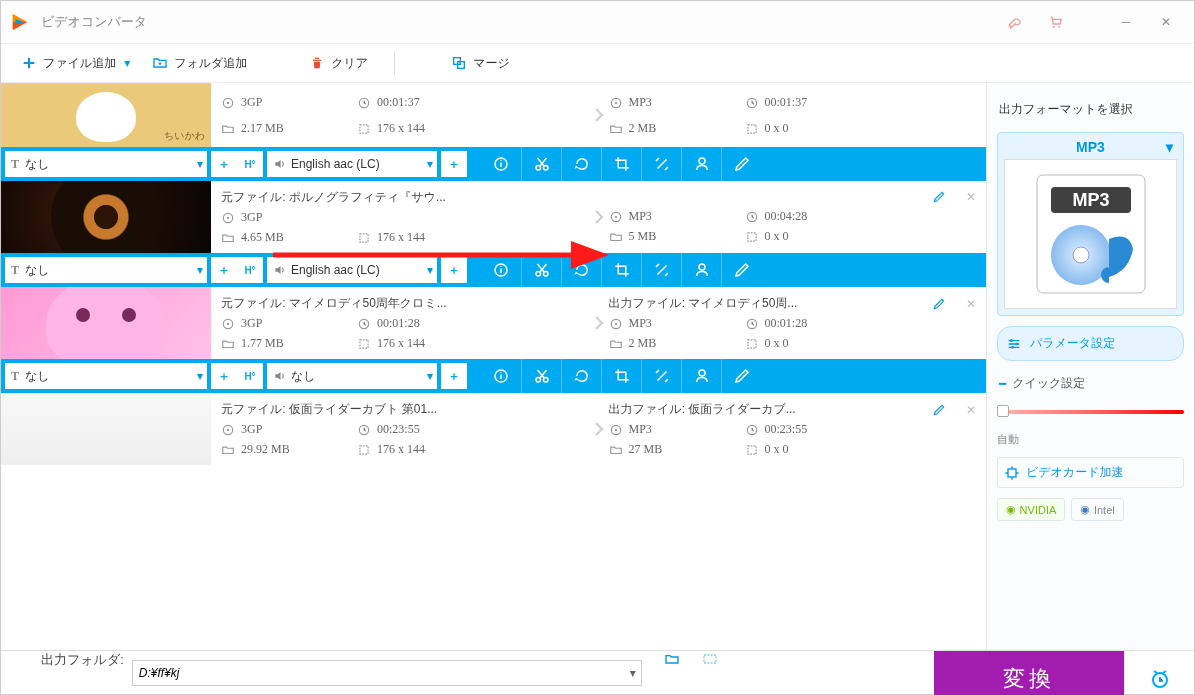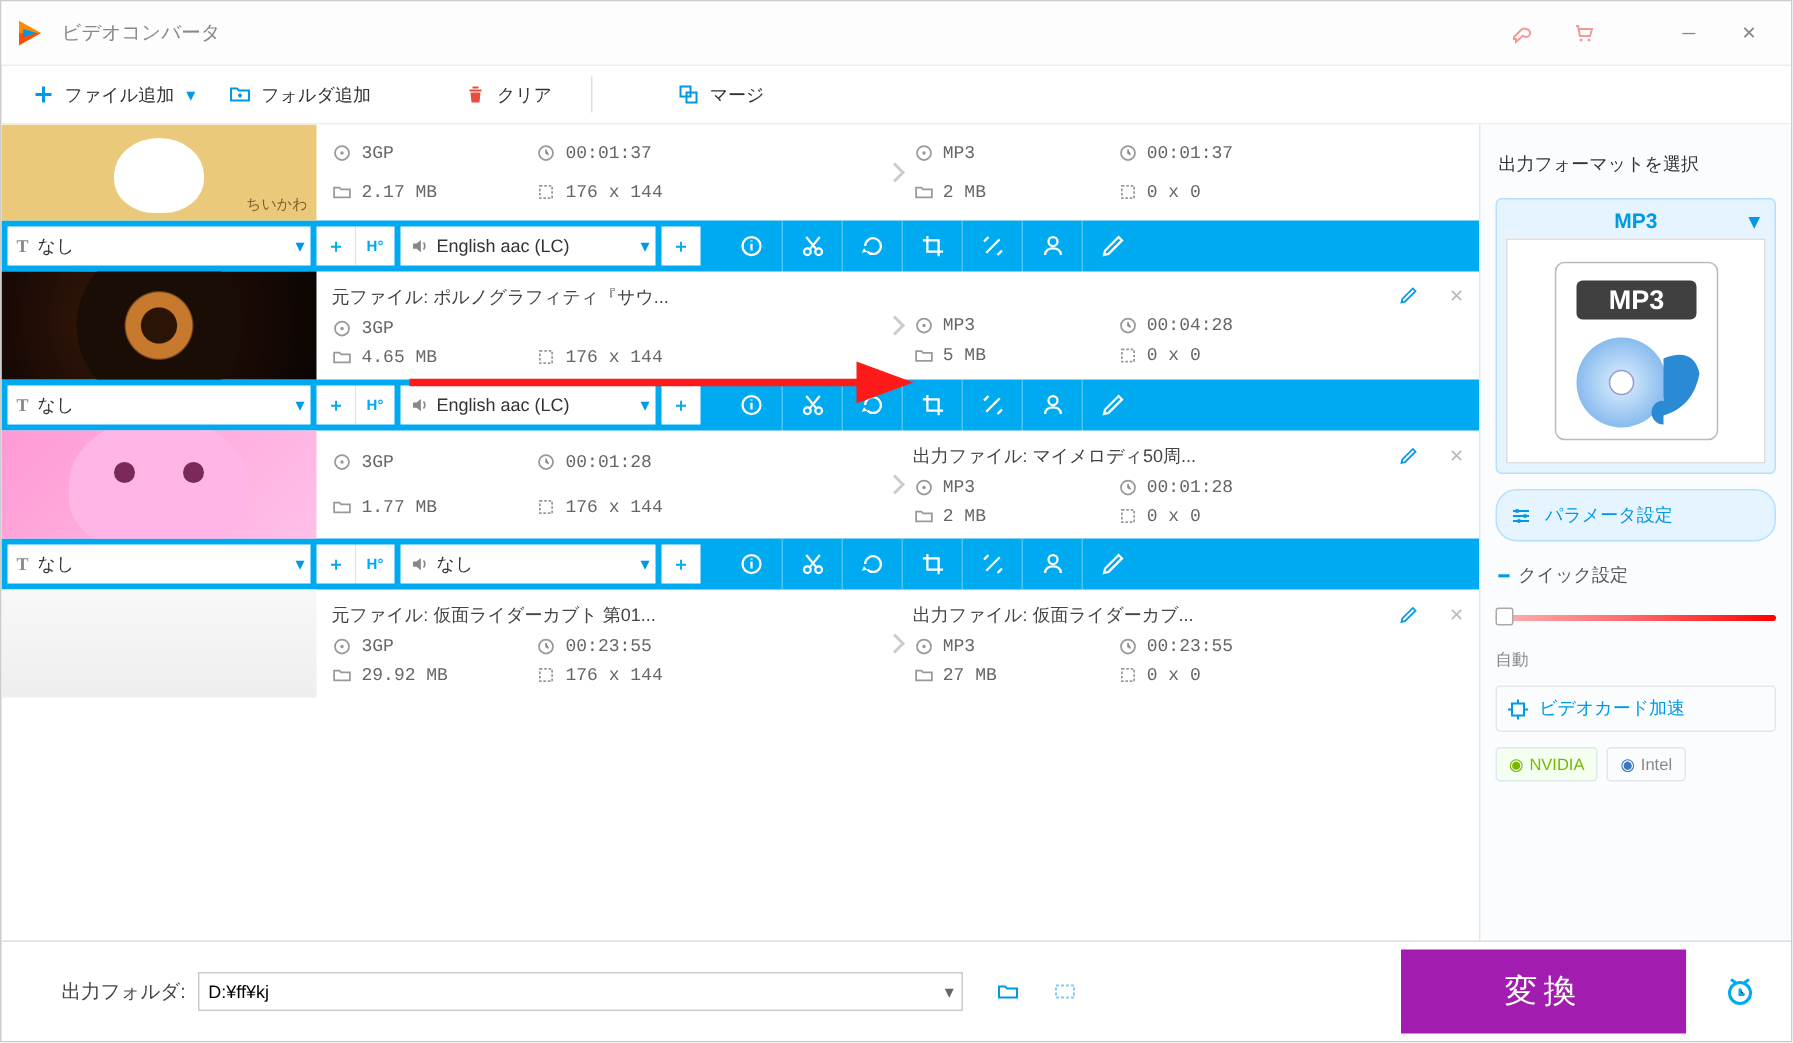--- a/index.html
+++ b/index.html
@@ -29,36 +29,36 @@
 .param-btn { border: 1px solid #b3e0ff; background: #e6f4ff; padding: 8px; display: flex; align-items: center; gap: 8px; color: #0099e6; cursor: pointer; border-radius:14px; }
 .quick-label { display:flex; align-items:center; gap:6px; color:#555; padding: 4px 2px;}
 .slider-track { height: 4px; background: linear-gradient(to right, #ffb3b3, #ff6666, #ff0000); position: relative; border-radius: 2px; margin-top:4px;}
 .slider-thumb { width: 12px; height: 12px; background: #fff; border: 1px solid #aaa; border-radius: 2px; position: absolute; top: -5px; left: 0; }
 .auto-lbl { color: #888; font-size: 11px; margin-top: 18px; }
 .gpu-row { border:1px solid #e0e8ee; padding:6px; display:flex; align-items:center; gap:6px; color:#0099e6; border-radius:3px;}
 .brand-row { display:flex; gap:6px; }
 .brand { border:1px solid #e0e8ee; padding:4px 8px; font-size:11px; border-radius:3px; display:flex; align-items:center; gap:4px; }
 .brand.nv { color:#76b900; background:#f5fff0;}
 .brand.intel { color:#888; }
-.footer { height: 67px; display: flex; align-items: center; border-top: 1px solid #ddd; padding-left: 40px; }
+.footer { height: 44px; display: flex; border-top: 1px solid #ddd; padding-left: 40px; }
 .footer label { color: #444; margin-right: 8px; font-size:13px; }
-.out-input { flex: 0 0 510px; height: 26px; border: 1px solid #ccc; padding: 0 22px 0 6px; font-size: 12px; position:relative; }
+.out-input { flex: 0 0 510px; height: 26px; border: 1px solid #ccc; padding: 0 22px 0 6px; font-size: 12px; position:relative;font-style:italic; }
 .out-wrap { position:relative; display:flex; align-items:center;}
 .out-wrap .dd { position:absolute; right:6px; color:#666; pointer-events:none;}
 .foot-ic { color: #0099e6; margin-left: 22px; font-size:16px; cursor:pointer; }
 .convert-btn { margin-left: auto; width: 190px; height: 56px; background: #a21caf; color: #fff; font-size: 22px; display: flex; align-items: center; justify-content: center; cursor: pointer; letter-spacing:4px;}
 .clock-btn { width: 70px; height: 56px; display: flex; align-items: center; justify-content: center; color: #00aaf0; font-size: 20px; border-left:1px solid #eee; cursor:pointer;}
 
 .file-item { }
 .file-top { display:flex; height: 72px; }
 .thumb { width: 210px; height: 100%; background: #333; flex-shrink:0; display:flex; align-items:center; justify-content:center; color:#fff; font-size:10px; overflow:hidden;}
 .info { flex:1; display:flex; position:relative; }
 .info-left, .info-right { flex:1; padding: 6px 10px; display:flex; flex-direction:column; justify-content:space-around;}
 .info-row-line { display:flex; gap: 26px; align-items:center;}
-.meta { display:flex; align-items:flex-end; gap:6px; color:#666; font-family: Liberation Mono, monospace; font-size:12px; min-width:110px;}
+.meta { display:flex; align-items:flex-end; gap:6px; color:#666; font-family: Liberation Serif, serif; font-size:12px; min-width:110px;}
 .meta .mic { color:#999; }
 .fname-row { display:flex; align-items:center; gap:6px; color:#444;}
 .edit-ic { color:#0099e6; margin-left:auto; cursor:pointer;}
 .close-ic { color:#bbb; margin-left:14px; cursor:pointer;}
 .ctrlbar { height: 34px; background: #00aaf0; display:flex; align-items:center;}
 .ctrl-left { width:210px; display:flex; align-items:center; height:100%; padding:0 4px; gap:3px;}
 .sub-sel { flex:1; background:#fff; height:26px; display:flex; align-items:center; padding:0 6px; color:#333; gap:6px; position:relative;}
 .sub-sel .dd { position:absolute; right:4px; color:#0099e6;}
 .sqbtn { width:26px; height:26px; background:#fff; color:#00aaf0; display:flex; align-items:center; justify-content:center; cursor:pointer; font-weight:bold;}
 .audio-sel { width:170px; background:#fff; height:26px; margin:0 4px; display:flex; align-items:center; padding:0 6px; color:#333; gap:4px; position:relative; font-family:monospace;}
@@ -438,20 +438,21 @@
             </span>
     </div>
   </div>
   <div class="file-item ">
     <div class="file-top">
       <div class="thumb th3">
               <div class="mel"></div>
             </div>
       <div class="info">
         <div class="info-left">
+          <div class="fname-row">元ファイル:  マイメロディ50周年クロミ...</div>
           <div class="info-row-line">
             <span class="meta"><span class="mic">
                       <svg class="icn14" viewBox="0 0 24 24">
                         <circle cx="12" cy="12" r="8" fill="none" stroke="currentColor" stroke-width="2"></circle>
                         <circle cx="12" cy="12" r="2" fill="currentColor"></circle>
                       </svg>
                     </span>3GP</span>
             <span class="meta"><span class="mic">
                       <svg class="icn14" viewBox="0 0 24 24">
                         <circle cx="12" cy="12" r="8" fill="none" stroke="currentColor" stroke-width="2"></circle>

